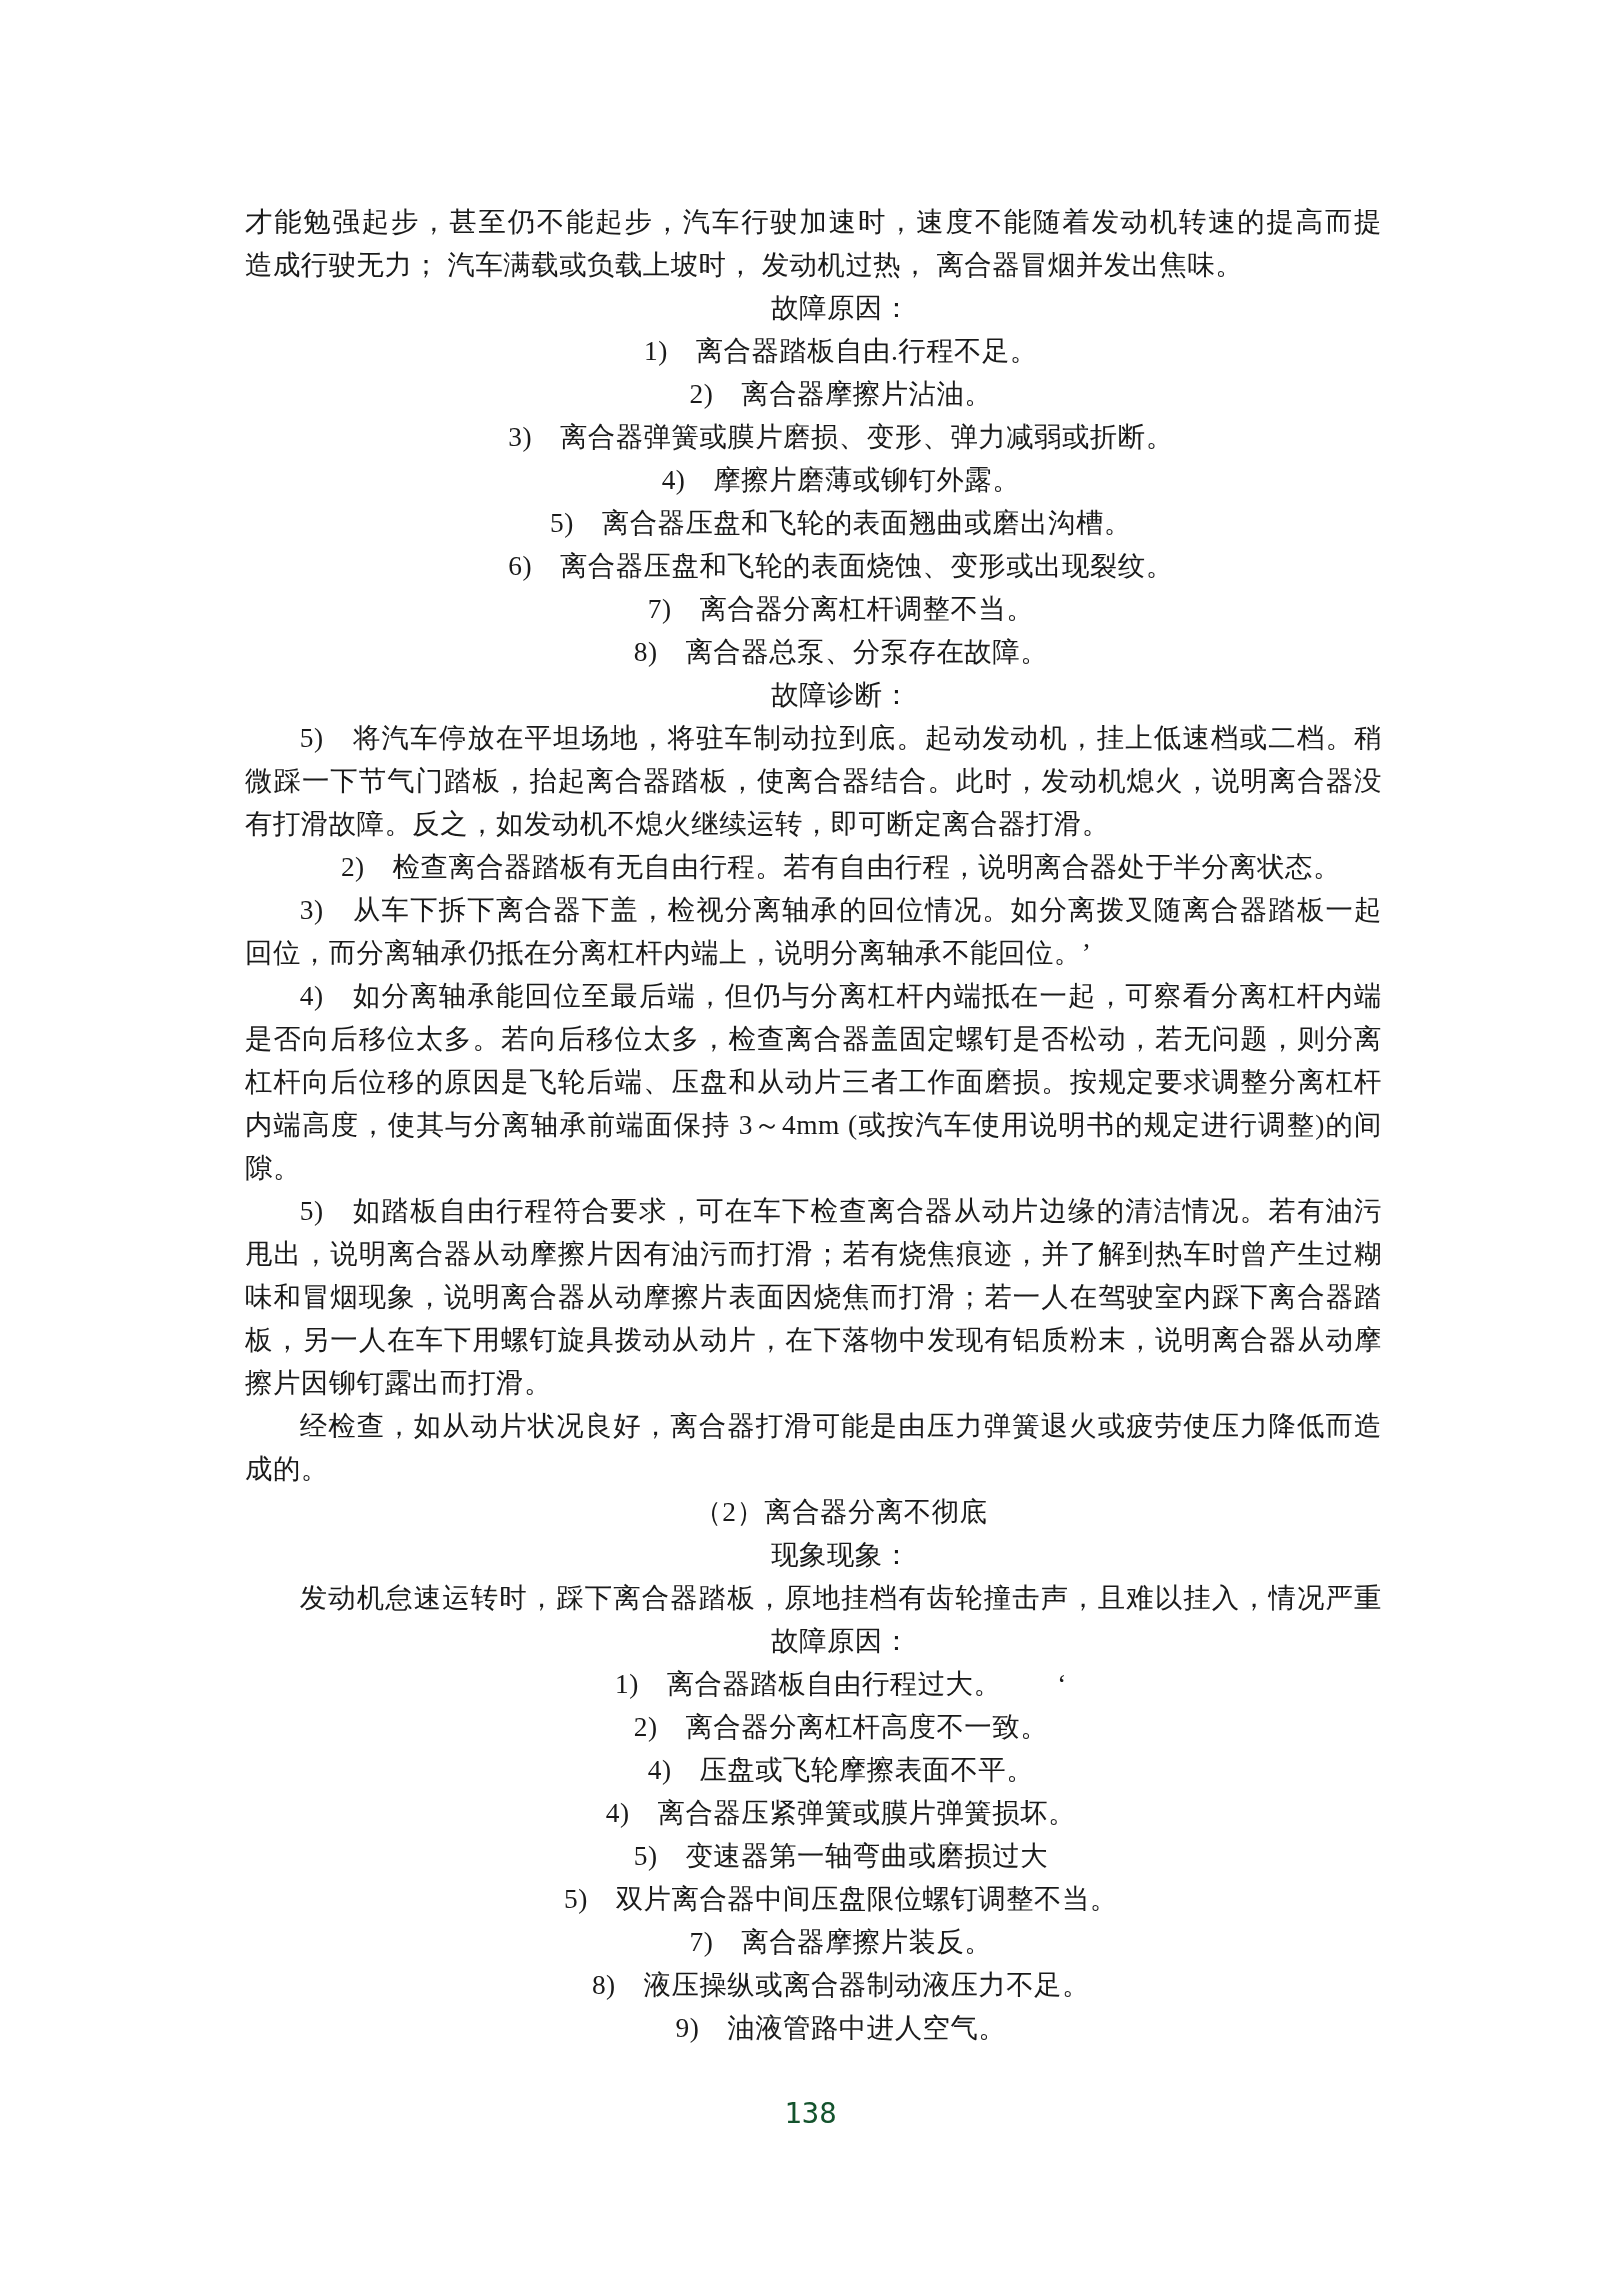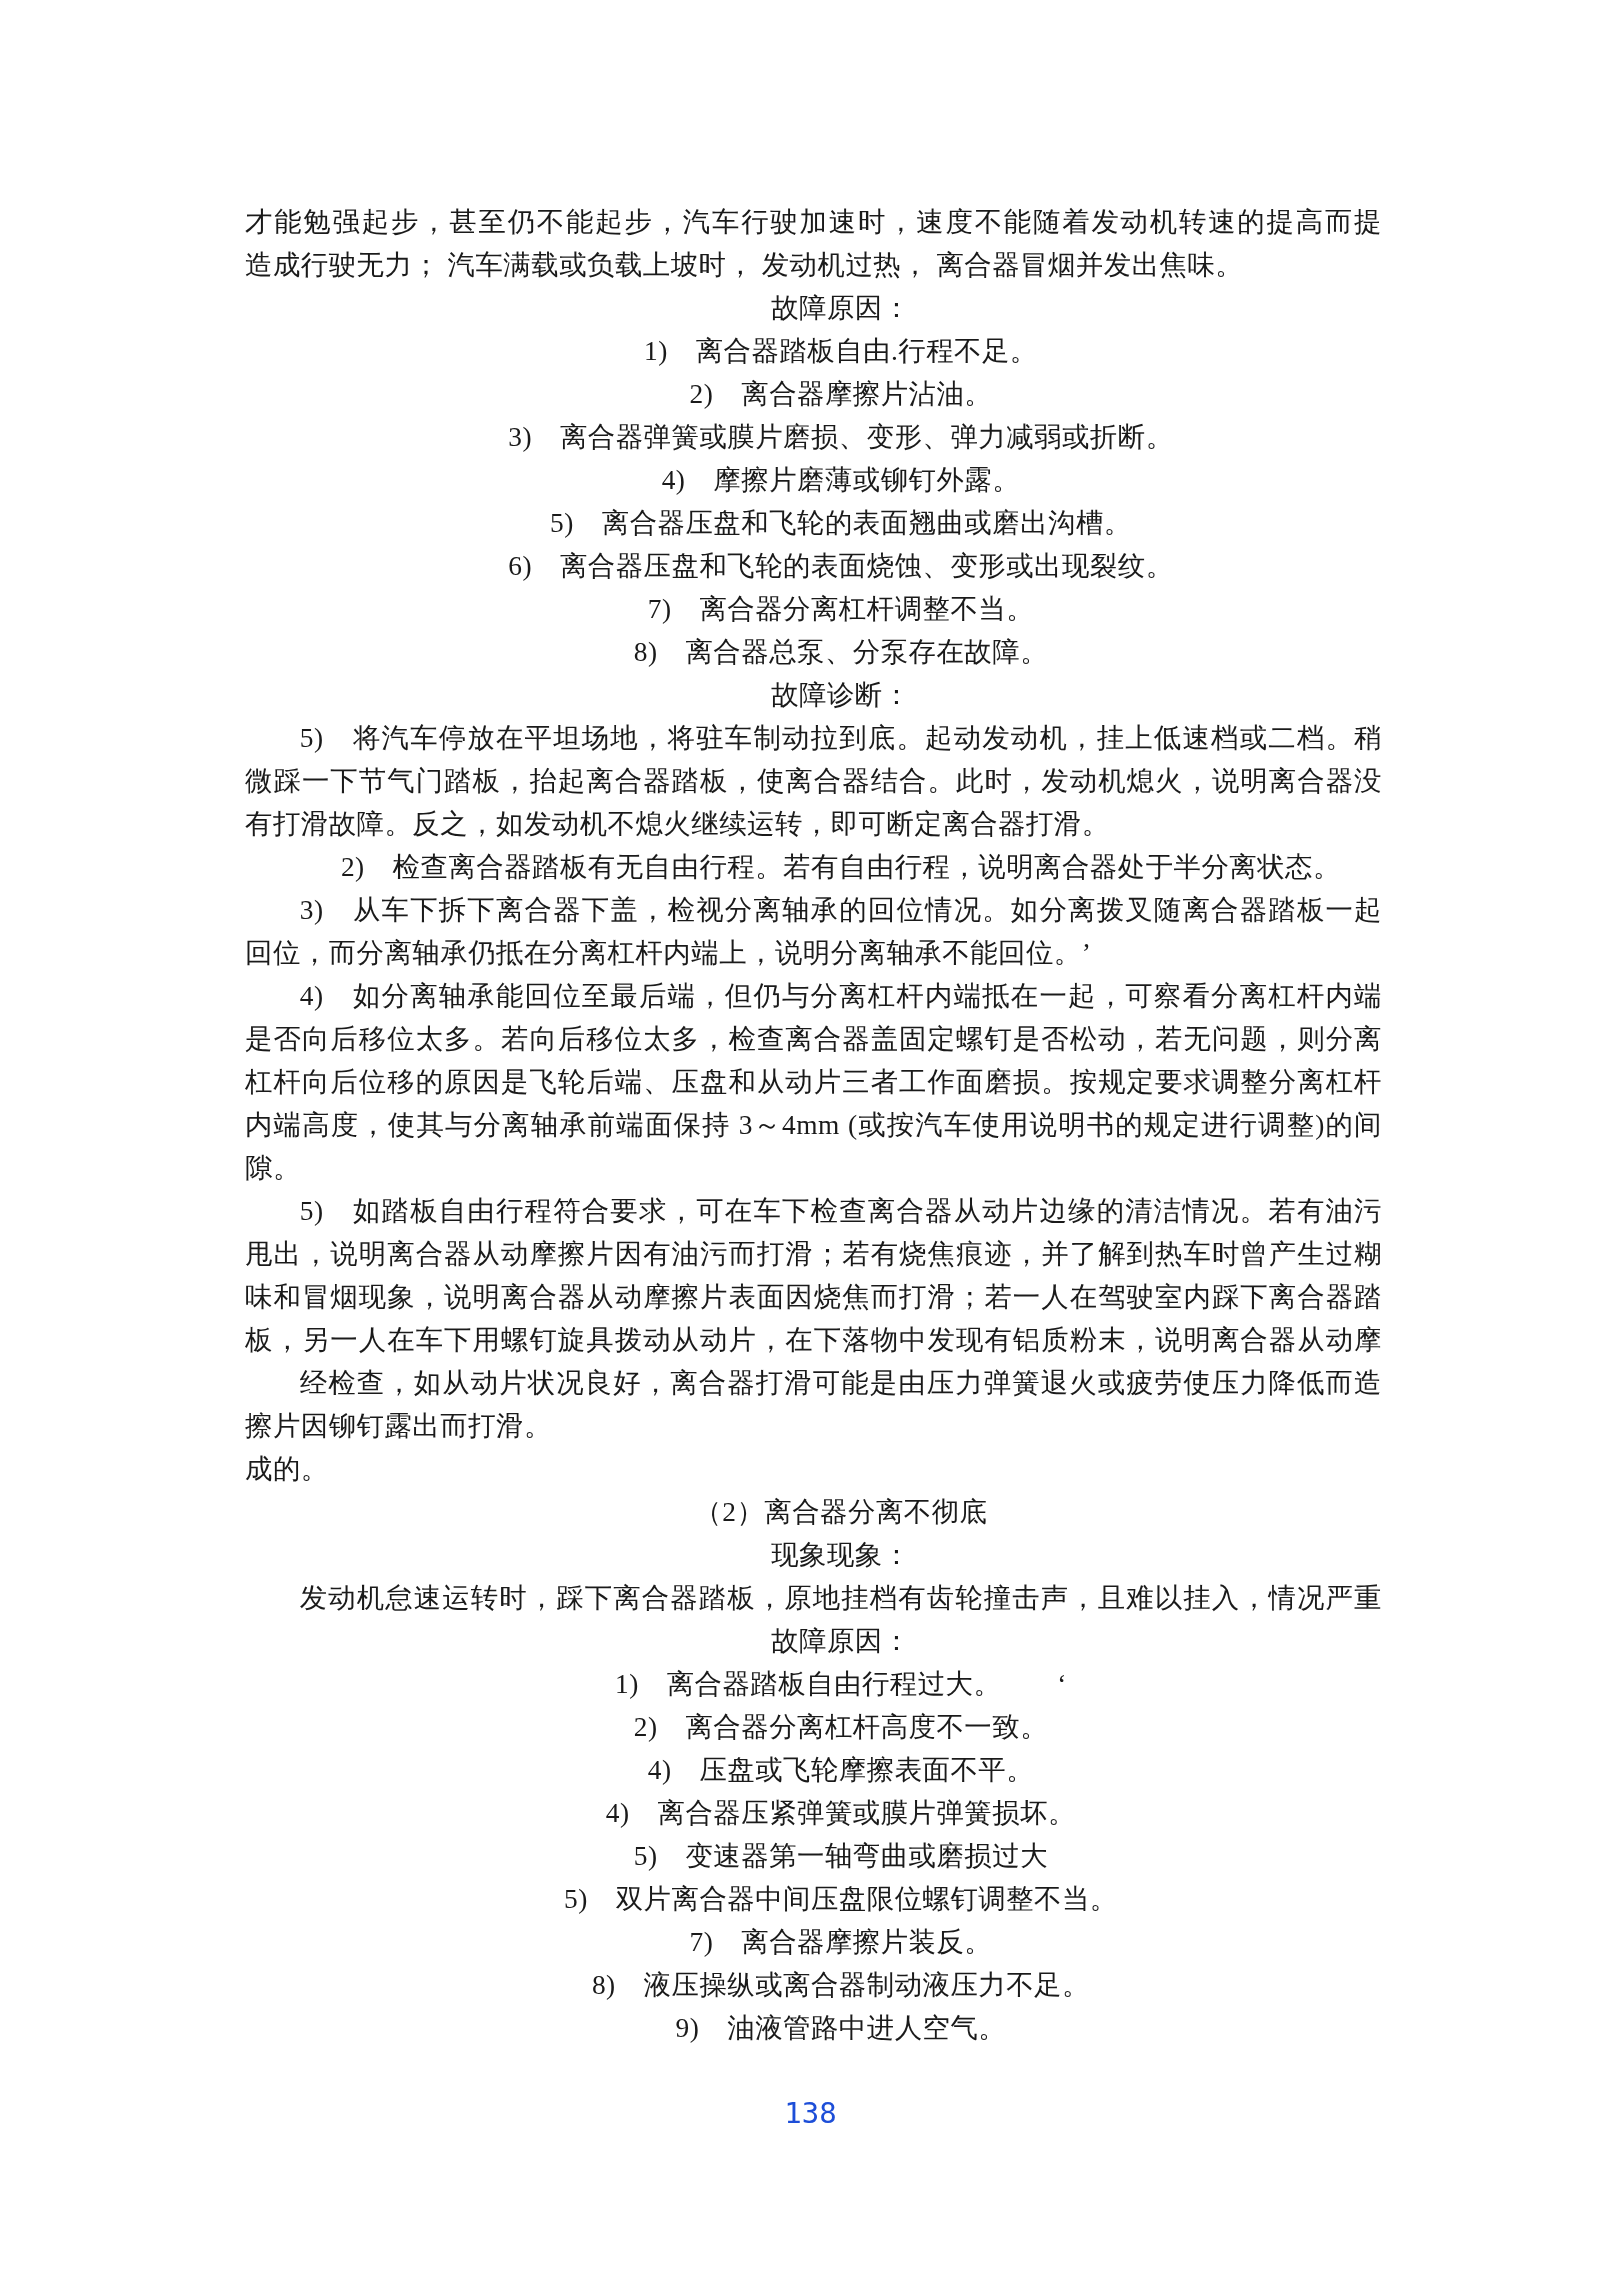--- a/index.html
+++ b/index.html
@@ -38,21 +38,21 @@
     text-align-last: justify;
   }
   .pagenum {
     position: absolute;
     top: 2096px;
     left: 0;
     width: 1621px;
     text-align: center;
     font-size: 29px;
     font-family: "DejaVu Sans Mono", "Liberation Mono", monospace;
-    color: #1d4ed8;
+    color: #14532d;
   }
 </style>
 </head>
 <body>
 
 <div class="page">
   <div class="textblock">
     <div class="ln fill">才能勉强起步，甚至仍不能起步，汽车行驶加速时，速度不能随着发动机转速的提高而提高，</div>
     <div class="ln">造成行驶无力； 汽车满载或负载上坡时， 发动机过热， 离合器冒烟并发出焦味。</div>
     <div class="ln ind2">故障原因：</div>
@@ -73,22 +73,22 @@
     <div class="ln">回位，而分离轴承仍抵在分离杠杆内端上，说明分离轴承不能回位。’</div>
     <div class="ln ind2 fill">4)　如分离轴承能回位至最后端，但仍与分离杠杆内端抵在一起，可察看分离杠杆内端</div>
     <div class="ln fill">是否向后移位太多。若向后移位太多，检查离合器盖固定螺钉是否松动，若无问题，则分离</div>
     <div class="ln fill">杠杆向后位移的原因是飞轮后端、压盘和从动片三者工作面磨损。按规定要求调整分离杠杆</div>
     <div class="ln fill">内端高度，使其与分离轴承前端面保持 3～4mm (或按汽车使用说明书的规定进行调整)的间</div>
     <div class="ln">隙。</div>
     <div class="ln ind2 fill">5)　如踏板自由行程符合要求，可在车下检查离合器从动片边缘的清洁情况。若有油污</div>
     <div class="ln fill">甩出，说明离合器从动摩擦片因有油污而打滑；若有烧焦痕迹，并了解到热车时曾产生过糊</div>
     <div class="ln fill">味和冒烟现象，说明离合器从动摩擦片表面因烧焦而打滑；若一人在驾驶室内踩下离合器踏</div>
     <div class="ln fill">板，另一人在车下用螺钉旋具拨动从动片，在下落物中发现有铝质粉末，说明离合器从动摩</div>
+    <div class="ln">擦片因铆钉露出而打滑。</div>
     <div class="ln ind2 fill">经检查，如从动片状况良好，离合器打滑可能是由压力弹簧退火或疲劳使压力降低而造</div>
-    <div class="ln">擦片因铆钉露出而打滑。</div>
     <div class="ln">成的。</div>
     <div class="ln ind2">（2）离合器分离不彻底</div>
     <div class="ln ind2">现象现象：</div>
     <div class="ln ind2 fill">发动机怠速运转时，踩下离合器踏板，原地挂档有齿轮撞击声，且难以挂入，情况严重</div>
     <div class="ln ind2">故障原因：</div>
     <div class="ln ind2">1)　离合器踏板自由行程过大。　　‘</div>
     <div class="ln ind2">2)　离合器分离杠杆高度不一致。</div>
     <div class="ln ind2">4)　压盘或飞轮摩擦表面不平。</div>
     <div class="ln ind2">4)　离合器压紧弹簧或膜片弹簧损坏。</div>
     <div class="ln ind2">5)　变速器第一轴弯曲或磨损过大</div>

